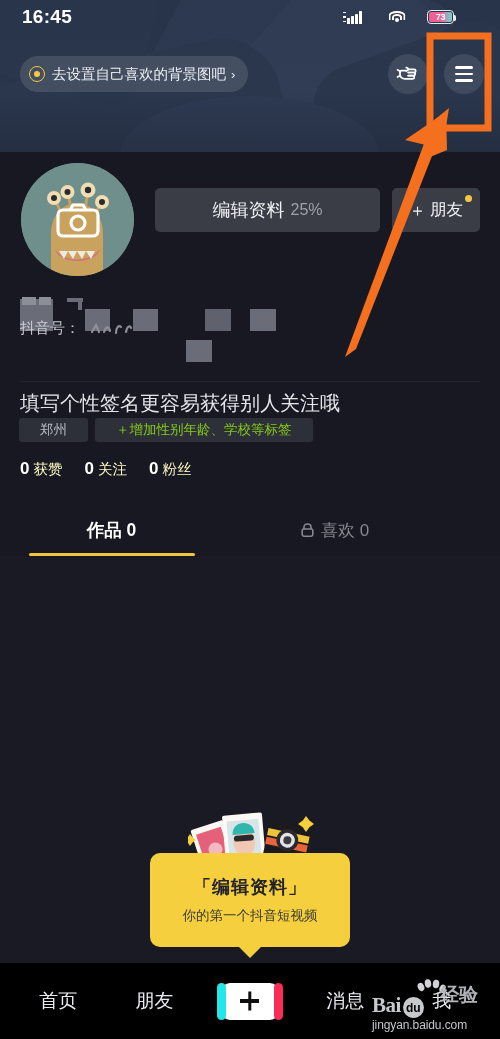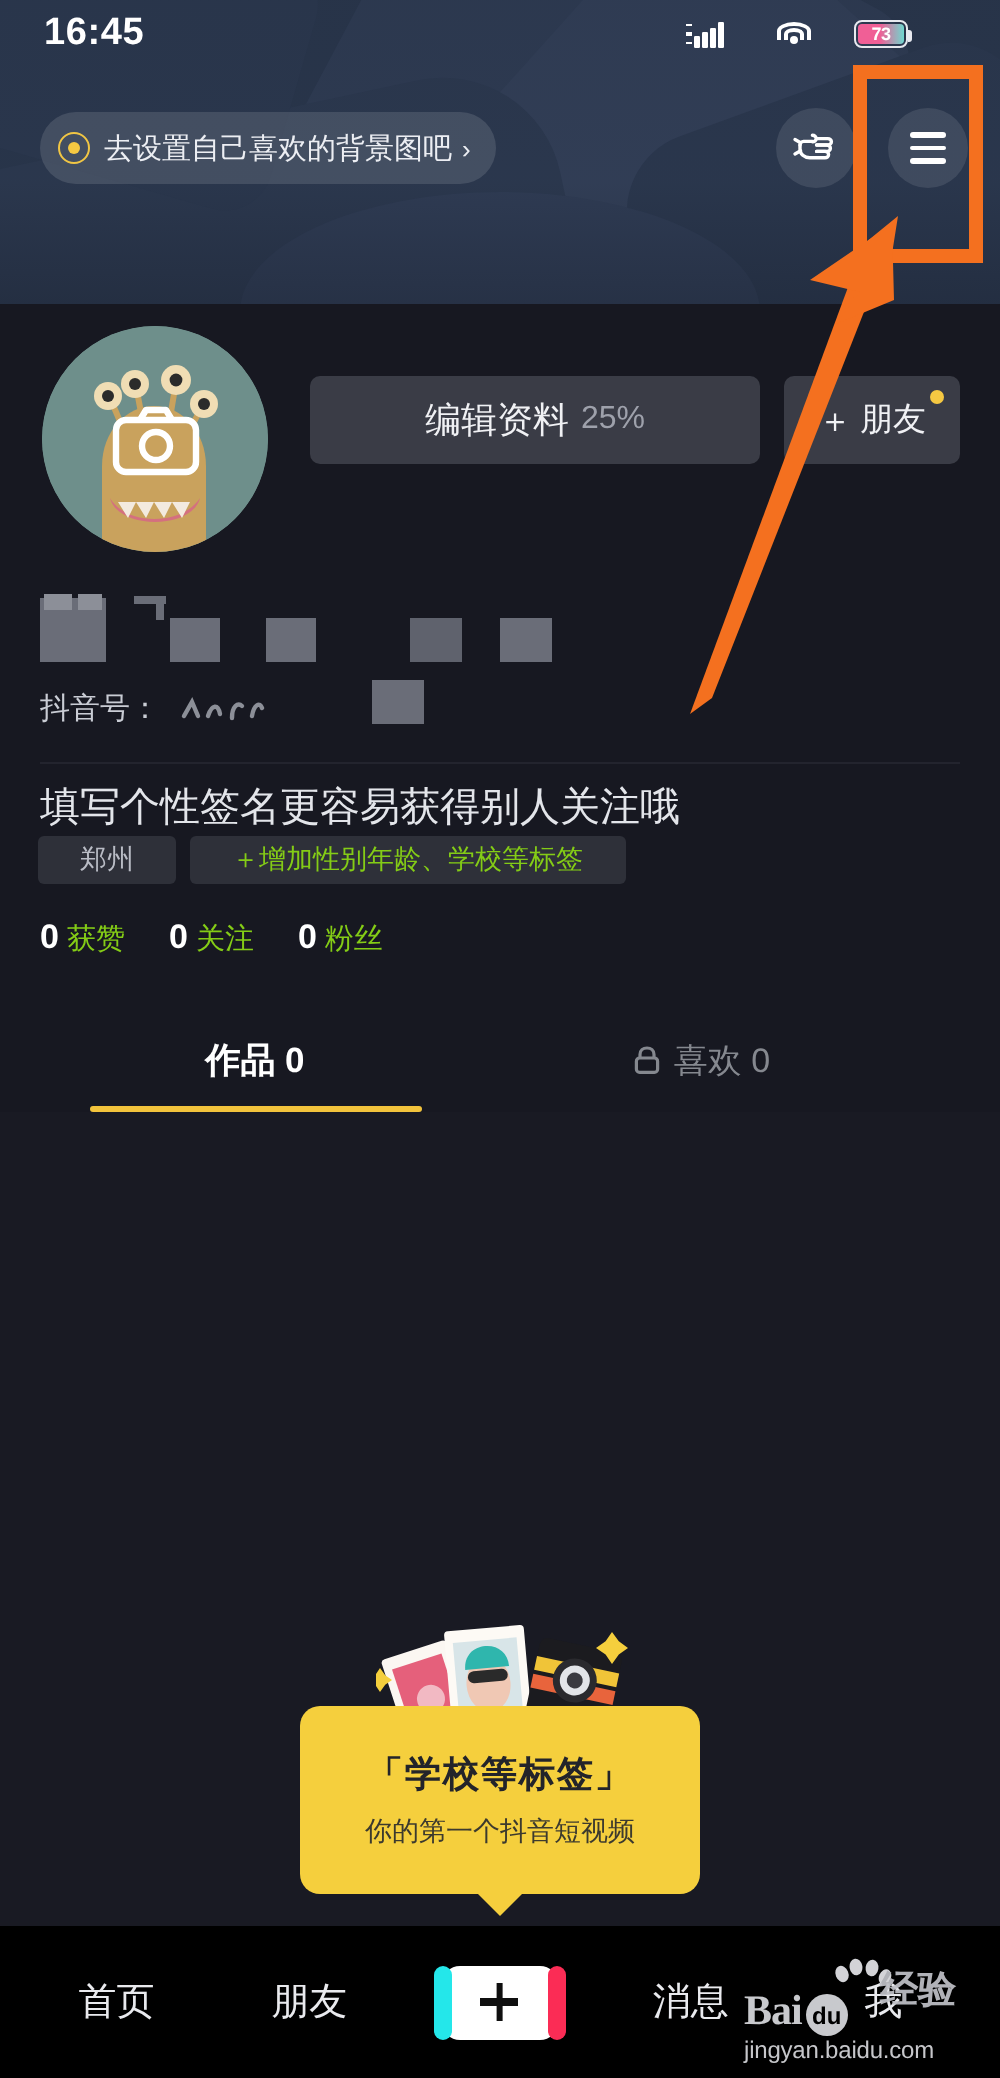--- a/index.html
+++ b/index.html
@@ -117,38 +117,38 @@
     display:flex; align-items:center; justify-content:center; gap:4px;
   }
   .btn-friend .plus { font-size:17px; color:#f0f1f4; line-height:1; }
   .btn-friend .lbl { font-size:16.5px; color:#f0f1f4; }
   .btn-friend .badge { position:absolute; right:8px; top:7px; width:7px; height:7px; border-radius:50%; background:#f5c842; }
 
   
   .censor-row { position:absolute; left:20px; top:295px; width:300px; height:38px; }
   .cbox { position:absolute; background:#6a6d78; }
   .cbox.soft { background:#5f626d; }
-  .nickname-line2 { position:absolute; left:20px; top:345px; display:flex; align-items:center; gap:8px; }
+  .nickname-line2 { position:absolute; left:20px; top:319px; display:flex; align-items:center; gap:8px; }
   .id-label { font-size:15px; color:#c9ccd4; }
   .id-scribble svg { display:block; }
 
   .divider { position:absolute; left:20px; top:381px; width:460px; height:1px; background:#23242e; }
 
   
   .bio { position:absolute; left:20px; top:390px; font-size:20px; color:#e3e5ea; }
   .tags { position:absolute; left:19px; top:418px; display:flex; gap:7px; align-items:center; }
   .tag { height:24px; padding:0 21px; border-radius:3px; background:#2e3039; display:flex; align-items:center; font-size:13.5px; color:#b9bcc5; }
   .tag.add { color:#84cc16; }
   .stats { position:absolute; left:20px; top:459px; display:flex; gap:22px; align-items:baseline; }
   .stat { display:flex; align-items:baseline; gap:4px; }
   .stat .num { font-size:17px; font-weight:700; color:#fff; }
-  .stat .lbl { font-size:14.5px; color:#84cc16; }
-
-  
-  .tabs { position:absolute; left:16px; top:504px; width:446px; height:52px; display:flex; }
+  .stat .lbl { font-size:14.5px; color:#fef9c3; }
+
+  
+  .tabs { position:absolute; left:0; top:504px; width:446px; height:52px; display:flex; }
   .tab { flex:1; display:flex; align-items:center; justify-content:center; gap:6px; position:relative; }
   .tab .txt { font-size:17px; color:#85888f; }
   .tab.active .txt { font-size:17.5px; color:#fff; font-weight:700; }
   .tab .ul { position:absolute; bottom:0; left:50%; transform:translateX(-50%); width:166px; height:3px; background:#f2c33c; border-radius:2px; display:none; }
   .tab.active .ul { display:block; }
   .lock svg { display:block; }
 
   .feed { position:absolute; left:0; top:556px; width:500px; bottom:76px; background:#191a23; }
 
   
@@ -401,21 +401,21 @@
         <circle cx="99" cy="32" r="11" fill="#2a2a2e"></circle>
         <circle cx="99" cy="32" r="7.5" fill="#e2e4e8"></circle>
         <circle cx="99" cy="32" r="4" fill="#3a3a40"></circle>
       </g>
       <path d="M2 26l2.6 3.6L8 32l-3.4 2.4L2 38l-2.4-3.6L-4 32l3.6-2.4z" fill="#f5cf3d"></path>
       <path d="M118 8l3.4 4.6L126 16l-4.6 3.2L118 24l-3.2-4.8L110 16l4.8-3.4z" fill="#f5cf3d"></path>
     </svg>
   </div>
 
   <div class="shoot-card">
-    <div class="l1">「学校等标签」</div>
+    <div class="l1">「编辑资料」</div>
     <div class="l2">你的第一个抖音短视频</div>
     <span class="tail"></span>
   </div>
 
   <div class="bottomnav">
     <div class="nav-item">首页</div>
     <div class="nav-item">朋友</div>
     <div class="nav-plus">
       <span class="bar bh"></span>
       <span class="bar bv"></span>

